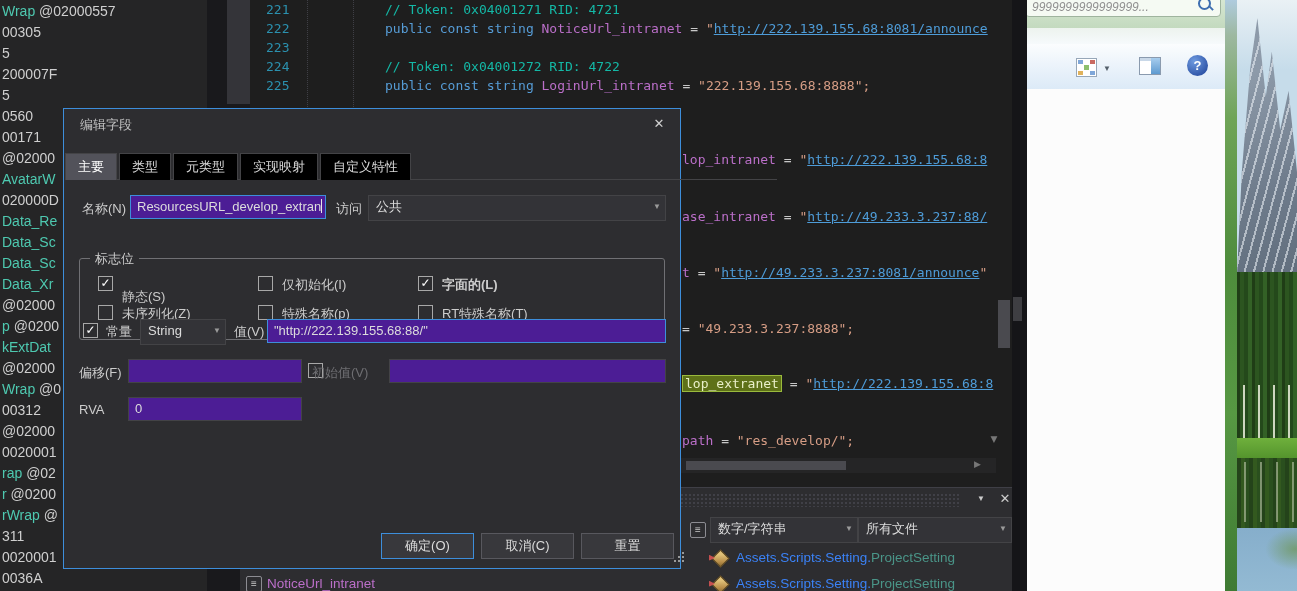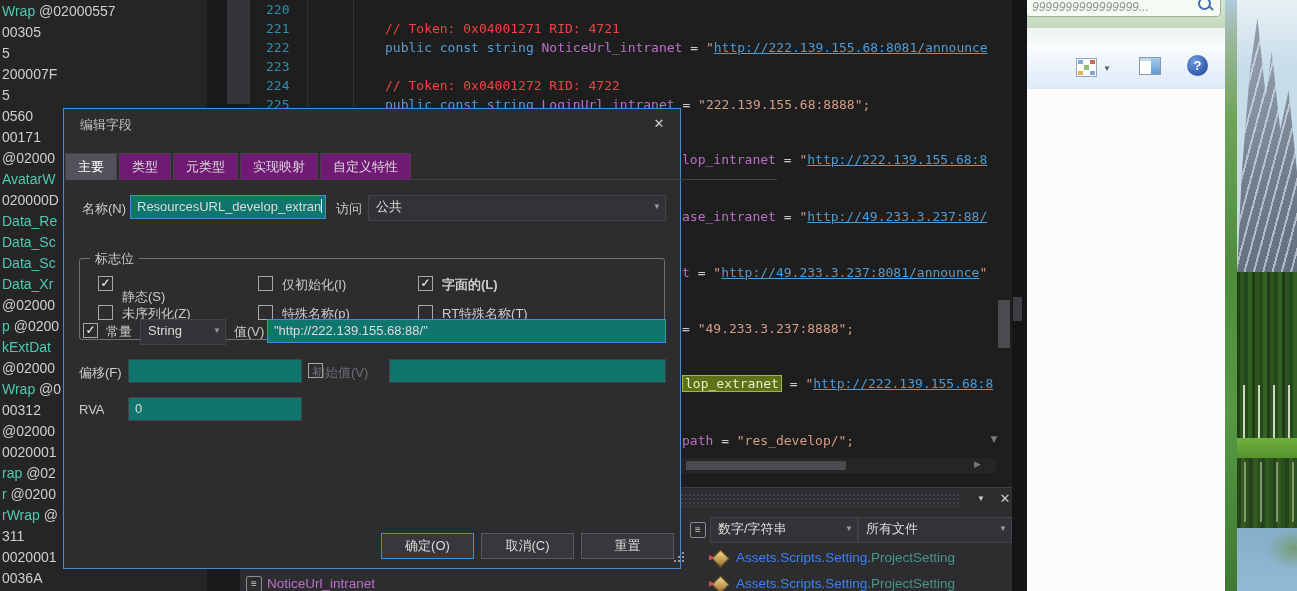--- a/index.html
+++ b/index.html
@@ -15,21 +15,21 @@
   .gap{position:absolute;left:207px;top:0;width:45px;height:591px;background:#19191C;}
   .gap-thumb{position:absolute;left:227px;top:0;width:24px;height:104px;background:#343439;}
 
   
   .editor{position:absolute;left:250px;top:0;width:762px;height:487px;background:#1E1E1E;overflow:hidden;
           font-family:"DejaVu Sans Mono",monospace;font-size:13px;color:#C8C8C8;}
   .guide{position:absolute;top:0;height:107px;border-left:1px dotted #3F3F46;}
   .cline{height:19px;line-height:19px;white-space:pre;}
   .ln{display:inline-block;width:30px;margin-left:16px;color:#2B91AF;}
   .ind{display:inline-block;width:89px;}
-  .cmt{color:#ef4444;}
+  .cmt{color:#14b8a6;}
   .kw{color:#569CD6;}
   .fld{color:#BB6FC9;}
   .pln{color:#C8C8C8;}
   .str{color:#D69D85;}
   .lnk{color:#4E9CD8;text-decoration:underline;}
   .frag{position:absolute;left:432px;height:19px;line-height:19px;white-space:pre;}
   .fld-hl{color:#E9EFC8;background:#5E7118;border:1px solid #9ABA3C;padding:0 2px;}
 
   .vscroll-thumb{position:absolute;left:748px;top:300px;width:12px;height:48px;background:#4A4A4F;}
   .vscroll-arrow{position:absolute;left:736px;top:434px;width:16px;text-align:center;color:#777;font-size:9px;font-family:"DejaVu Sans",sans-serif;}
@@ -58,25 +58,25 @@
   .rname{color:#BB6FC9;}
   .rrow{position:absolute;height:21px;line-height:21px;white-space:nowrap;font-size:13.5px;}
 
   
   .dialog{position:absolute;left:63px;top:108px;width:616px;height:459px;background:#2D2D30;
           border:1px solid #3D8EDB;overflow:visible;color:#CCCCCC;}
   .dlg-title{position:absolute;left:0;top:0;width:100%;height:30px;}
   .dlg-title .tt{position:absolute;left:16px;top:7px;color:#C0C0C0;}
   .dlg-close{position:absolute;right:12px;top:6px;width:18px;height:18px;text-align:center;line-height:18px;color:#CFCFCF;font-size:13px;}
   .tabs{position:absolute;left:1px;top:44px;height:27px;display:flex;border-bottom:1px solid #434346;width:712px;box-sizing:border-box;}
-  .tab{height:26px;line-height:26px;padding:0 12px;background:#701a75;border:1px solid #434346;border-bottom:none;margin-right:2px;color:#DADADA;}
+  .tab{height:26px;line-height:26px;padding:0 12px;background:#000000;border:1px solid #434346;border-bottom:none;margin-right:2px;color:#DADADA;}
   .tab.sel{background:#52525A;color:#FFFFFF;}
   .lbl{position:absolute;color:#CCCCCC;}
   .lbl.dis{color:#6E6E72;}
-  .tbox{position:absolute;height:24px;box-sizing:border-box;background:#0f766e;border:1px solid #434346;color:#DCDCDC;
+  .tbox{position:absolute;height:24px;box-sizing:border-box;background:#4c1d95;border:1px solid #434346;color:#DCDCDC;
         line-height:22px;padding-left:6px;white-space:nowrap;overflow:hidden;}
   .tbox.focus{border-color:#3D8EDB;}
   .caret{display:inline-block;width:1px;height:14px;background:#E6E6E6;vertical-align:-2px;}
   .group{position:absolute;left:15px;top:124px;width:584px;height:80px;border:1px solid #707074;border-radius:3px;margin-top:25px;}
   .legend{position:absolute;left:10px;top:-9px;background:#2D2D30;padding:0 5px;color:#CCCCCC;}
   .cb{position:absolute;width:15px;height:15px;box-sizing:border-box;border:1px solid #A8A8A8;background:#2D2D30;
       text-align:center;line-height:13px;color:#FFFFFF;font-size:12px;}
   .cblbl{position:absolute;color:#CCCCCC;}
   .btn{position:absolute;width:93px;height:26px;box-sizing:border-box;background:#38383C;border:1px solid #58585E;
        color:#DCDCDC;text-align:center;line-height:24px;}
@@ -254,21 +254,20 @@
         <span class="tn"></span><span class="tk">0036A</span>
       </div>
     </aside>
   <div class="gap"></div>
   <div class="gap-thumb"></div>
 
   <section class="editor">
     <div class="guide" style="left:57px;"></div>
     <div class="guide" style="left:103px;"></div>
 
-    <div class="cline"><span class="ln">220</span></div>
     <div class="cline"><span class="ln">221</span><span class="ind"></span><span class="cmt">// Token: 0x04001271 RID: 4721</span></div>
     <div class="cline"><span class="ln">222</span><span class="ind"></span><span class="kw">public const string </span><span class="fld">NoticeUrl_intranet</span><span class="pln"> = </span><span class="str">"</span><span class="lnk">http://222.139.155.68:8081/announce</span></div>
     <div class="cline"><span class="ln">223</span></div>
     <div class="cline"><span class="ln">224</span><span class="ind"></span><span class="cmt">// Token: 0x04001272 RID: 4722</span></div>
     <div class="cline"><span class="ln">225</span><span class="ind"></span><span class="kw">public const string </span><span class="fld">LoginUrl_intranet</span><span class="pln"> = </span><span class="str">"222.139.155.68:8888";</span></div>
 
     <div class="frag" style="top:150px;"><span class="fld">lop_intranet</span><span class="pln"> = </span><span class="str">"</span><span class="lnk">http://222.139.155.68:8</span></div>
     <div class="frag" style="top:207px;"><span class="fld">ase_intranet</span><span class="pln"> = </span><span class="str">"</span><span class="lnk">http://49.233.3.237:88/</span></div>
     <div class="frag" style="top:263px;"><span class="fld">t</span><span class="pln"> = </span><span class="str">"</span><span class="lnk">http://49.233.3.237:8081/announce</span><span class="str">"</span></div>
     <div class="frag" style="top:319px;"><span class="pln">= </span><span class="str">"49.233.3.237:8888";</span></div>

